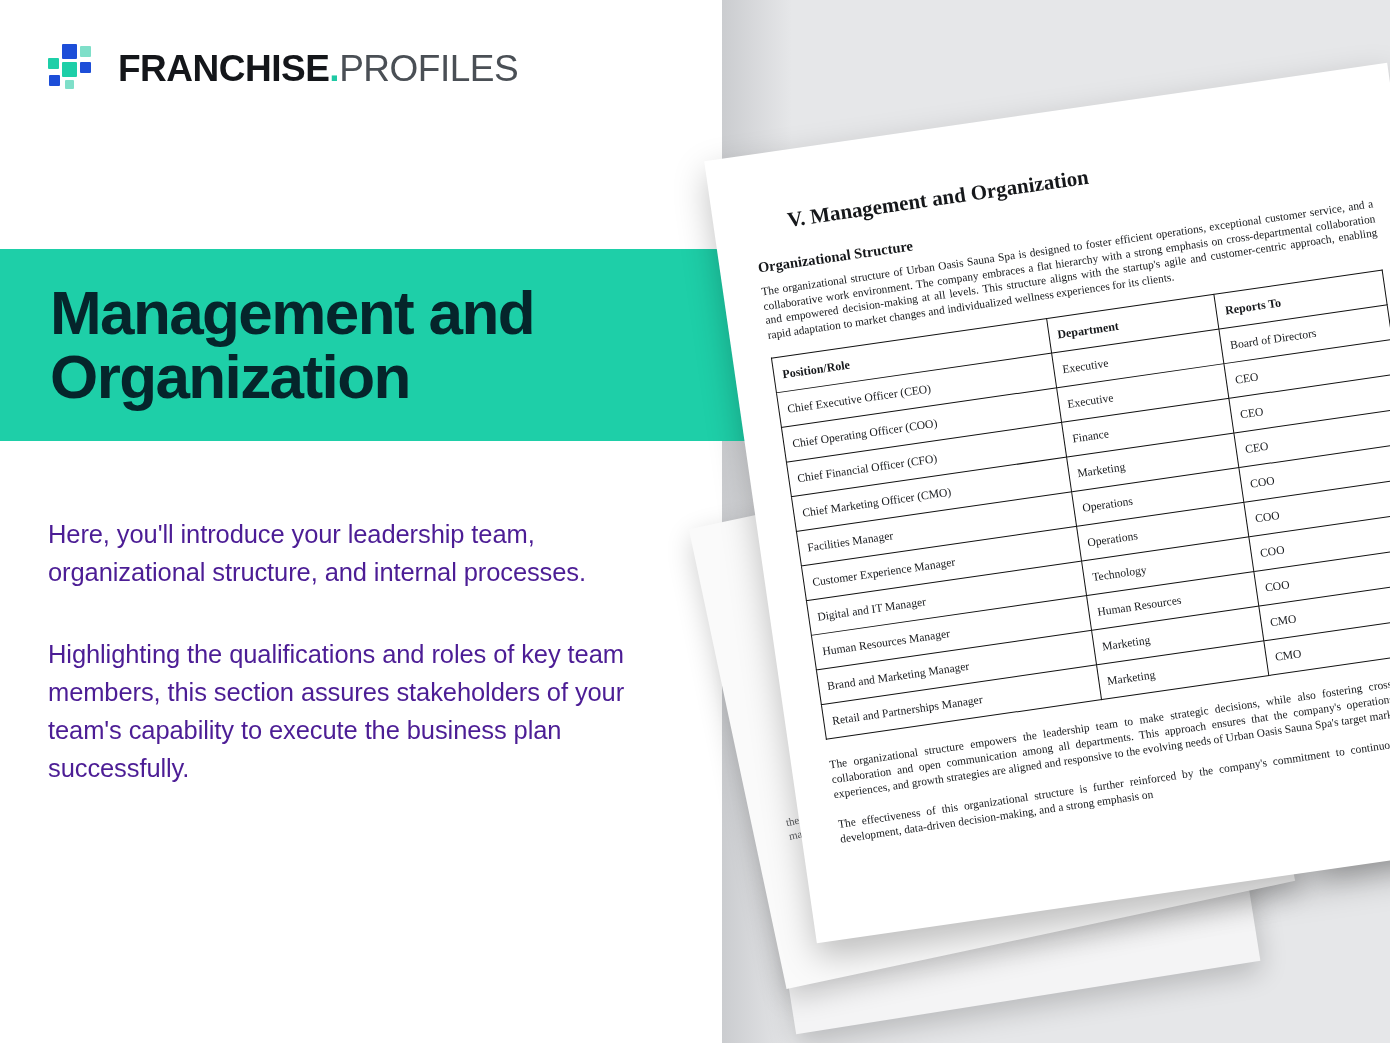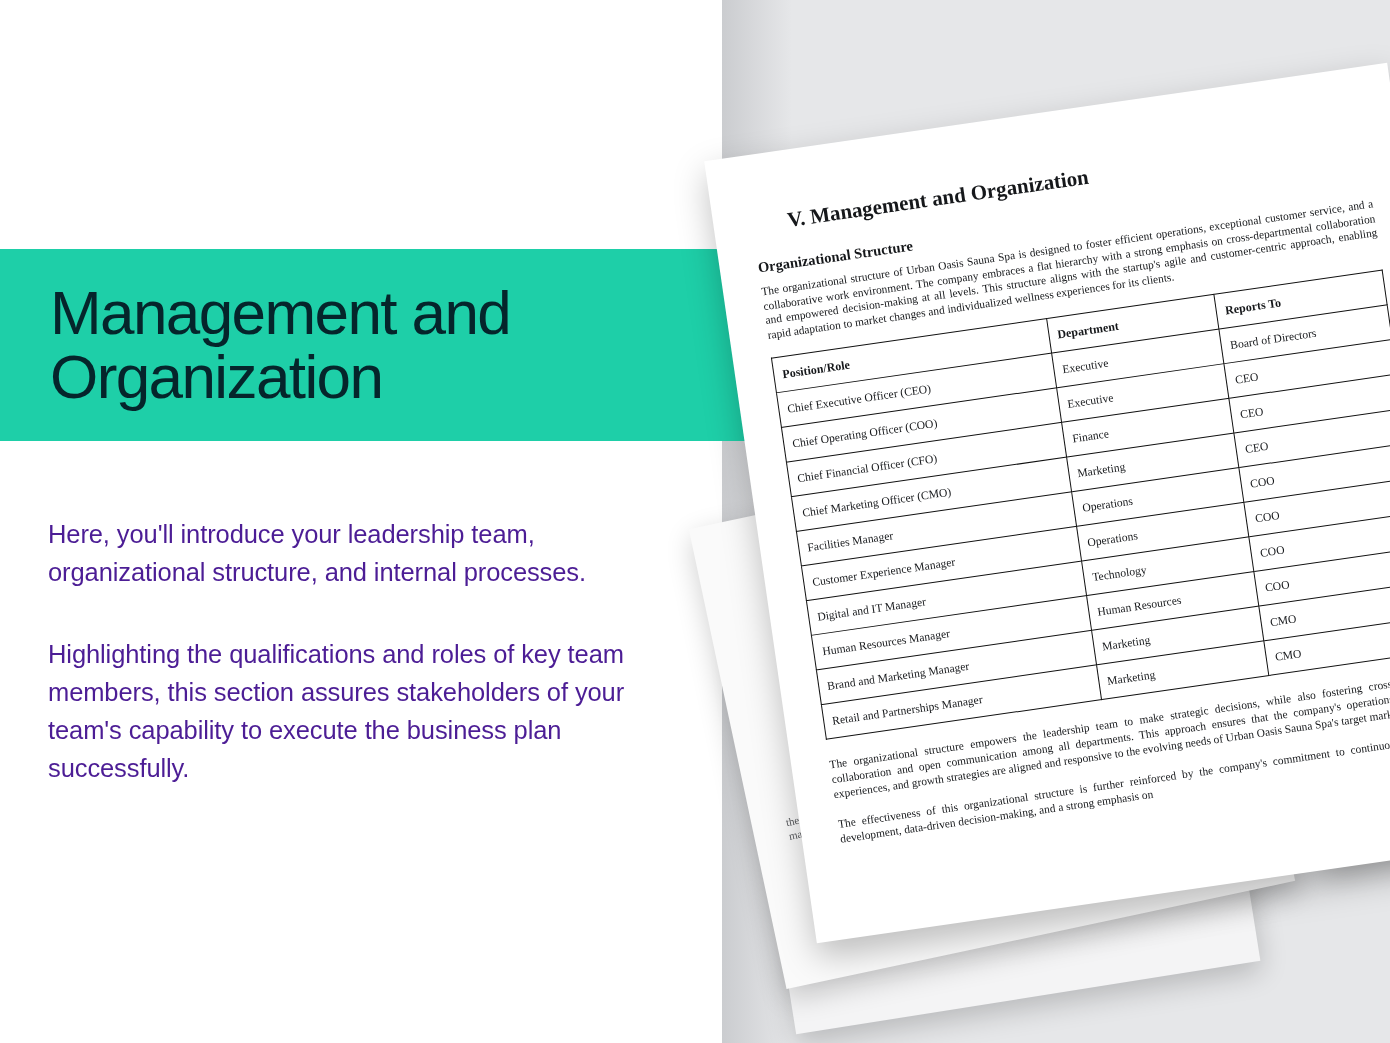--- a/index.html
+++ b/index.html
@@ -83,21 +83,21 @@
     background: #1ecfa8;
     display: flex;
     align-items: center;
   }
   .title-band h1 {
     margin: 0;
     padding-left: 50px;
     font-size: 62px;
     line-height: 1.03;
     letter-spacing: -1.6px;
-    font-weight: 400;
+    font-weight: 700;
     color: #05252b;
     font-family: "Liberation Sans", sans-serif;
   }
   
   .body-copy {
     position: absolute;
     left: 48px;
     top: 515px;
     width: 590px;
     color: #4c1d95;
@@ -246,20 +246,32 @@
   }
 </style>
 </head>
 <body>
 
 <div class="slide">
 
   <div class="right-panel"></div>
   <div class="right-panel-shade"></div>
 
+  <div class="logo">
+    <span class="logo-mark">
+      <i class="sq" style="left:0px;  top:14px; width:11px; height:11px; background:#1ecfa8;"></i>
+      <i class="sq" style="left:14px; top:0px;  width:15px; height:15px; background:#1d4ed8;"></i>
+      <i class="sq" style="left:32px; top:2px;  width:11px; height:11px; background:#7fdfc9;"></i>
+      <i class="sq" style="left:14px; top:18px; width:15px; height:15px; background:#1ecfa8;"></i>
+      <i class="sq" style="left:32px; top:18px; width:11px; height:11px; background:#1d4ed8;"></i>
+      <i class="sq" style="left:1px;  top:31px; width:11px; height:11px; background:#1d4ed8;"></i>
+      <i class="sq" style="left:17px; top:36px; width:9px;  height:9px;  background:#7fdfc9;"></i>
+    </span>
+    <span class="logo-text"><b>FRANCHISE</b><span class="logo-dot">.</span><span>PROFILES</span></span>
+  </div>
 
   <div class="title-band">
     <h1>Management and Organization</h1>
   </div>
 
   <div class="body-copy">
     <p>Here, you'll introduce your leadership team, organizational structure, and internal processes.</p>
     <p>Highlighting the qualifications and roles of key team members, this section assures stakeholders of your team's capability to execute the business plan successfully.</p>
   </div>
 

